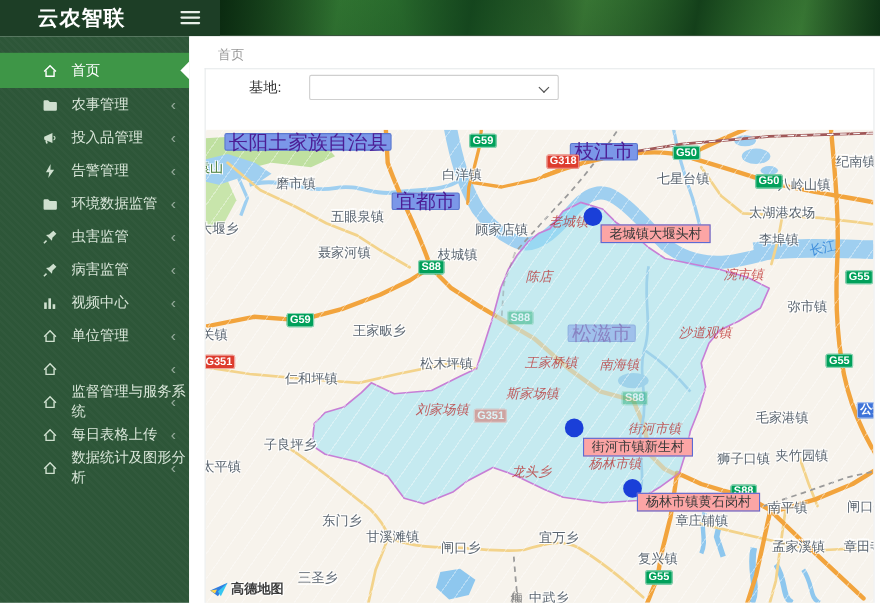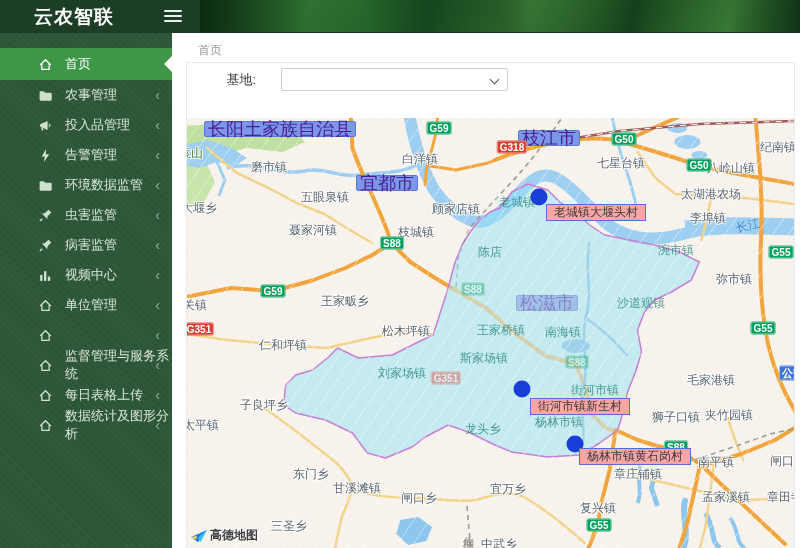--- a/index.html
+++ b/index.html
@@ -48,21 +48,21 @@
   .sel::after { content:''; position:absolute; right:9px; top:7px; width:6px; height:6px;
     border-right:1.5px solid #555; border-bottom:1.5px solid #555; transform:rotate(45deg); }
 
   
   .map { position:absolute; left:0; right:0; top:55px; height:430px; overflow:hidden; background:#f7f3ec; }
   .map svg.base { position:absolute; left:0; top:0; width:100%; height:100%; }
   .hatch { position:absolute; inset:0; pointer-events:none;
     background:repeating-linear-gradient(125deg, rgba(255,255,255,.35) 0 1px, transparent 1px 13px); }
   .lbl { position:absolute; font-size:12px; color:#5a6570; white-space:nowrap; transform:translate(-50%,-50%);
     text-shadow:1px 1px 0 #fff,-1px -1px 0 #fff,1px -1px 0 #fff,-1px 1px 0 #fff; }
-  .lbl.dim { color:#0f766e; opacity:.7; text-shadow:none; }
+  .lbl.dim { color:#b91c1c; opacity:.7; text-shadow:none;font-style:italic; }
   .lbl.green { color:#4a7d33; }
   .lbl.water { color:#3f8edb; text-shadow:none; font-size:12px; }
   .lbl.rot { transform:translate(-50%,-50%) rotate(-12deg); }
   .lbl.vert { writing-mode:vertical-rl; letter-spacing:2px; color:#8a8a8a; font-size:11px; text-shadow:none; }
   .chip { position:absolute; transform:translate(-50%,-50%); background:#7b97e8; border:1px solid #5a78cf;
     color:#4c1d95; font-size:18px; font-weight:normal; line-height:14px; padding:0 3px; border-radius:2px; white-space:nowrap; }
   .chip.dim { opacity:.5; }
   .badge { position:absolute; transform:translate(-50%,-50%); color:#fff; font-size:10px; font-weight:bold;
     line-height:13px; padding:0 3px; border-radius:2px; white-space:nowrap; box-shadow:inset 0 0 0 1px rgba(255,255,255,.55); }
   .badge.red { background:#dd3c2e; }

